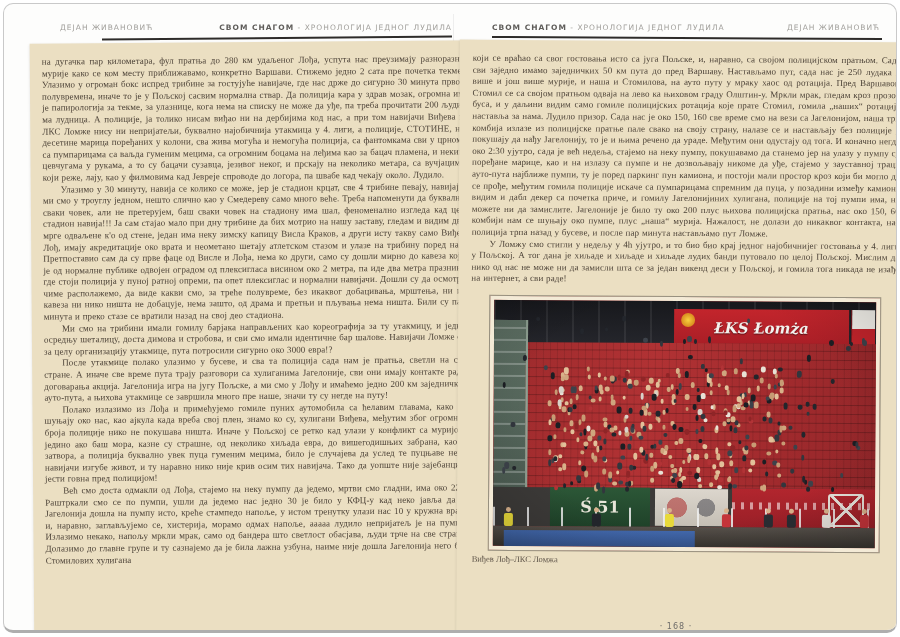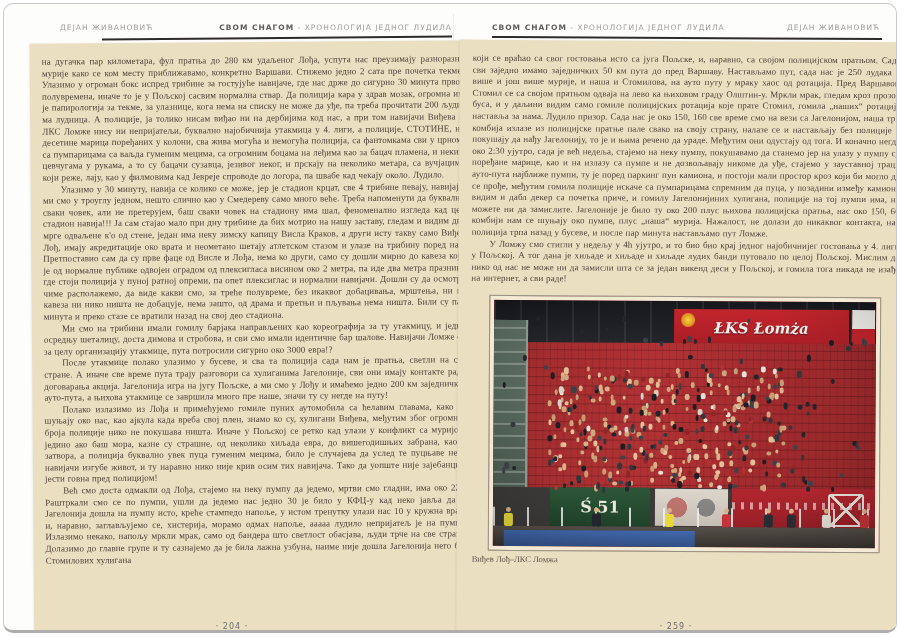--- a/index.html
+++ b/index.html
@@ -111,21 +111,20 @@
 
       <div class="panel">
         <p>на дугачка пар километара, фул пратња до 280 км удаљеног Лођа, успута нас преузимају разноразне мурије како се ком месту приближавамо, конкретно Варшави. Стижемо једно 2 сата пре почетка текме. Улазимо у огроман бокс испред трибине за гостујуће навијаче, где нас држе до сигурно 30 минута првог полувремена, иначе то је у Пољској сасвим нормална ствар. Да полиција кара у здрав мозак, огромна им је папирологија за текме, за улазнице, кога нема на списку не може да уђе, па треба прочитати 200 људи, ма лудница. А полиције, ја толико нисам виђао ни на дербијима код нас, а при том навијачи Виђева и ЛКС Ломже нису ни непријатељи, буквално најобичнија утакмица у 4. лиги, а полиције, СТОТИНЕ, на десетине марица поређаних у колони, сва жива могућа и немогућа полиција, са фантомкама сви у црном, са пумпарицама са ваљда гуменим мецима, са огромним боцама на леђима као за бацач пламена, и неким цевчугама у рукама, а то су бацачи сузавца, језивог неког, и прскају на неколико метара, са вучјацима који реже, лају, као у филмовима кад Јевреје спроводе до логора, па швабе кад чекају около. Лудило.</p>
         <p class="ind">Улазимо у 30 минуту, навија се колико се може, јер је стадион крцат, све 4 трибине певају, навијају, ми смо у троуглу једном, нешто слично као у Смедереву само много веће. Треба напоменути да буквално сваки човек, али не претерујем, баш сваки човек на стадиону има шал, феноменално изгледа кад цео стадион навија!!! Ја сам стајао мало при дну трибине да бих мотрио на нашу заставу, гледам и видим две мрге одваљене к'о од стене, један има неку зимску капицу Висла Краков, а други исту такву само Виђев Лођ, имају акредитације око врата и неометано шетају атлетском стазом и улазе на трибину поред нас. Претпоставио сам да су прве фаце од Висле и Лођа, нема ко други, само су дошли мирно до кавеза који је од нормалне публике одвојен оградом од плексигласа висином око 2 метра, па иде два метра празнине где стоји полиција у пуној ратној опреми, па опет плексиглас и нормални навијачи. Дошли су да осмотре чиме располажемо, да виде какви смо, за треће полувреме, без икаквог добацивања, мрштења, ни из кавеза ни нико ништа не добацује, нема зашто, од драма и претњи и пљувања нема ништа. Били су пар минута и преко стазе се вратили назад на свој део стадиона.</p>
         <p class="ind">Ми смо на трибини имали гомилу барјака направљених као кореографија за ту утакмицу, и једну осредњу шеталицу, доста димова и стробова, и сви смо имали идентичне бар шалове. Навијачи Ломже су за целу организацију утакмице, пута потросили сигурно око 3000 евра!?</p>
         <p class="ind">После утакмице полако улазимо у бусеве, и сва та полиција сада нам је пратња, светли на све стране. А иначе све време пута трају разговори са хулиганима Јагелоније, сви они имају контакте ради договарања акција. Јагелонија игра на југу Пољске, а ми смо у Лођу и имаћемо једно 200 км заједничког ауто-пута, а њихова утакмице се завршила много пре наше, значи ту су негде на путу!</p>
         <p class="ind">Полако излазимо из Лођа и примећујемо гомиле пуних аутомобила са ћелавим главама, како се шуњају око нас, као ајкула када вреба свој плен, знамо ко су, хулигани Виђева, међутим због огромног броја полиције нико не покушава ништа. Иначе у Пољској се ретко кад улази у конфликт са муријом, једино ако баш мора, казне су страшне, од неколико хиљада евра, до вишегодишњих забрана, као и затвора, а полиција буквално увек пуца гуменим мецима, било је случајева да услед те пуцњаве неки навијачи изгубе живот, и ту наравно нико није крив осим тих навијача. Тако да уопште није зајебанција јести говна пред полицијом!</p>
         <p class="ind">Већ смо доста одмакли од Лођа, стајемо на неку пумпу да једемо, мртви смо гладни, има око 22h. Раштркали смо се по пумпи, ушли да једемо нас једно 30 је било у КФЦ-у кад неко јавља да је Јагелонија дошла на пумпу исто, креће стампедо напоље, у истом тренутку улази нас 10 у кружна врата и, наравно, заглављујемо се, хистерија, морамо одмах напоље, ааааа лудило непријатељ је на пумпи. Излазимо некако, напољу мркли мрак, само од бандера што светлост обасјава, људи трче на све стране. Долазимо до главне групе и ту сазнајемо да је била лажна узбуна, наиме није дошла Јагелонија него бус Стомилових хулигана</p>
       </div>
 
-      <div class="pagenum">· 204 ·</div>
     </div>
 
     <div class="page page-right">
       <div class="hdr title">
         <span class="t">СВОМ СНАГОМ</span>
         <span class="s">-</span>
         <span class="s">ХРОНОЛОГИЈА ЈЕДНОГ ЛУДИЛА</span>
       </div>
       <div class="hdr author">
         <span class="s">ДЕЈАН ЖИВАНОВИЋ</span>
@@ -607,16 +606,16 @@
               <div class="fig" style="left: 96%; top: 84%;">
                 <div class="head"></div>
                 <div class="body" style="background:#c4343a"></div>
               </div>
             </div>
           <div class="ph ph-vignette"></div>
         </div>
         <div class="caption">Виђев Лођ–ЛКС Ломжа</div>
       </div>
 
-      <div class="pagenum">· 259 ·</div>
+      <div class="pagenum">· 168 ·</div>
     </div>
   </div>
 </div>
 
 </body></html>

